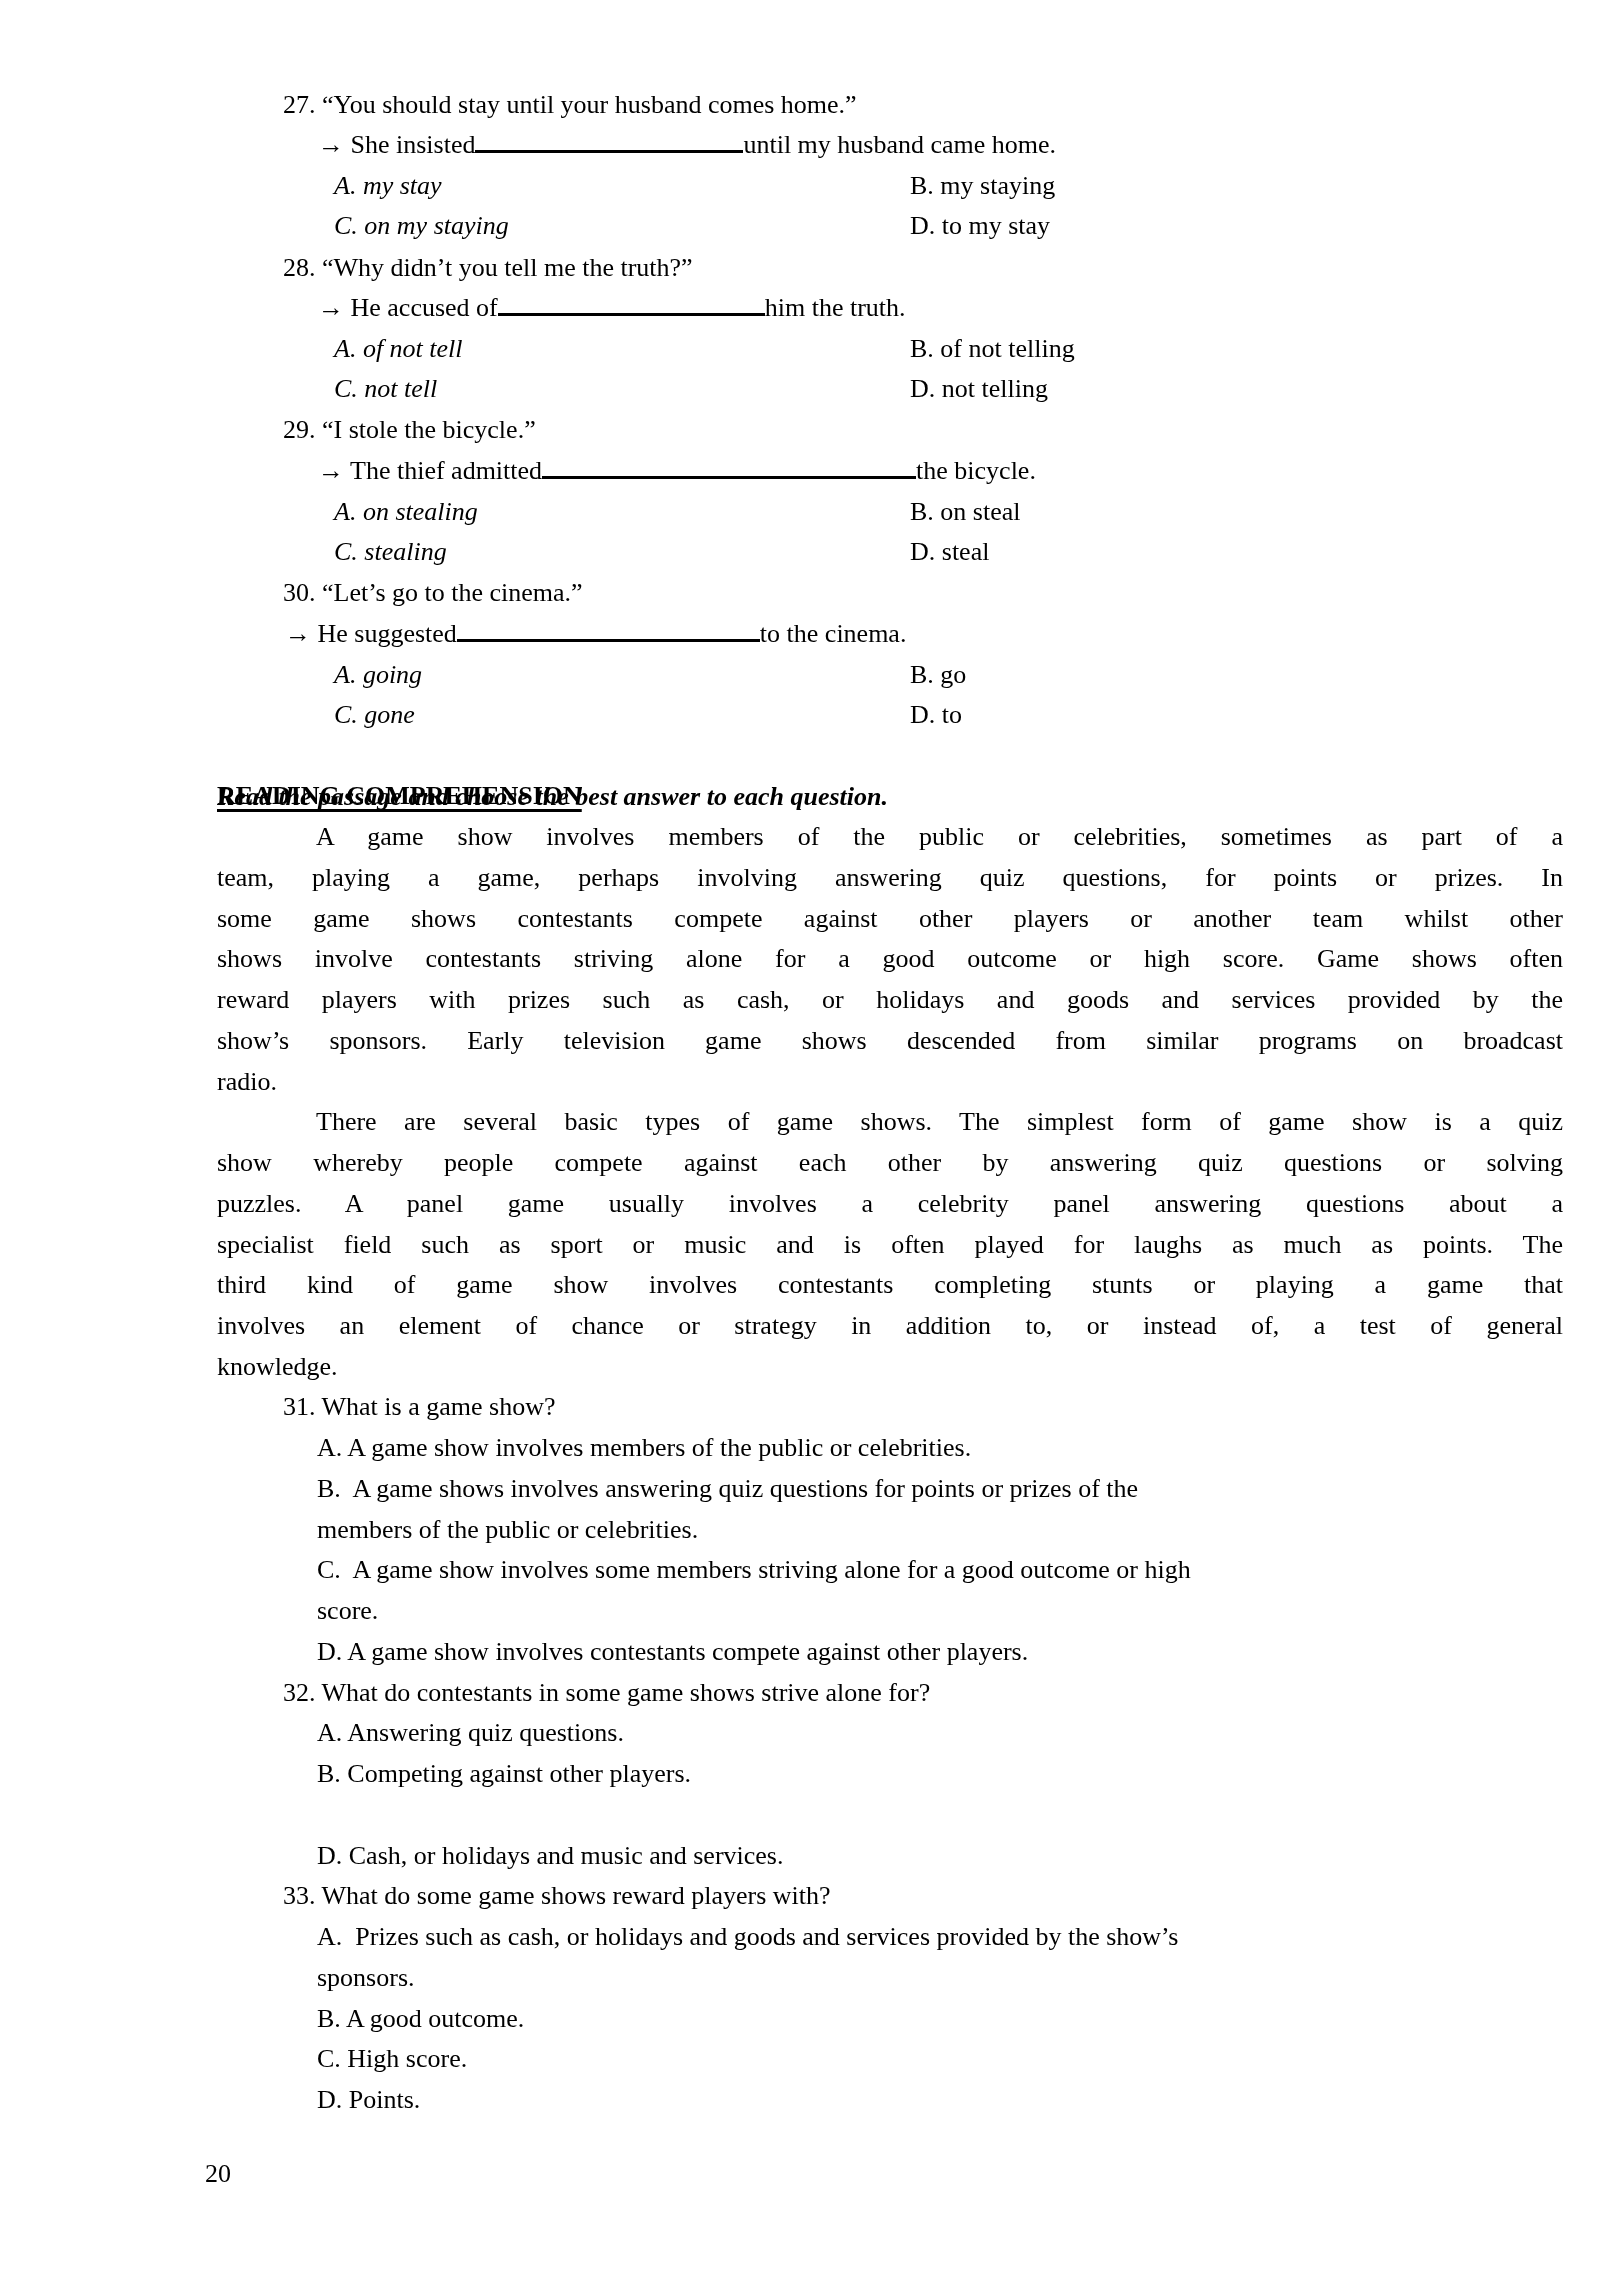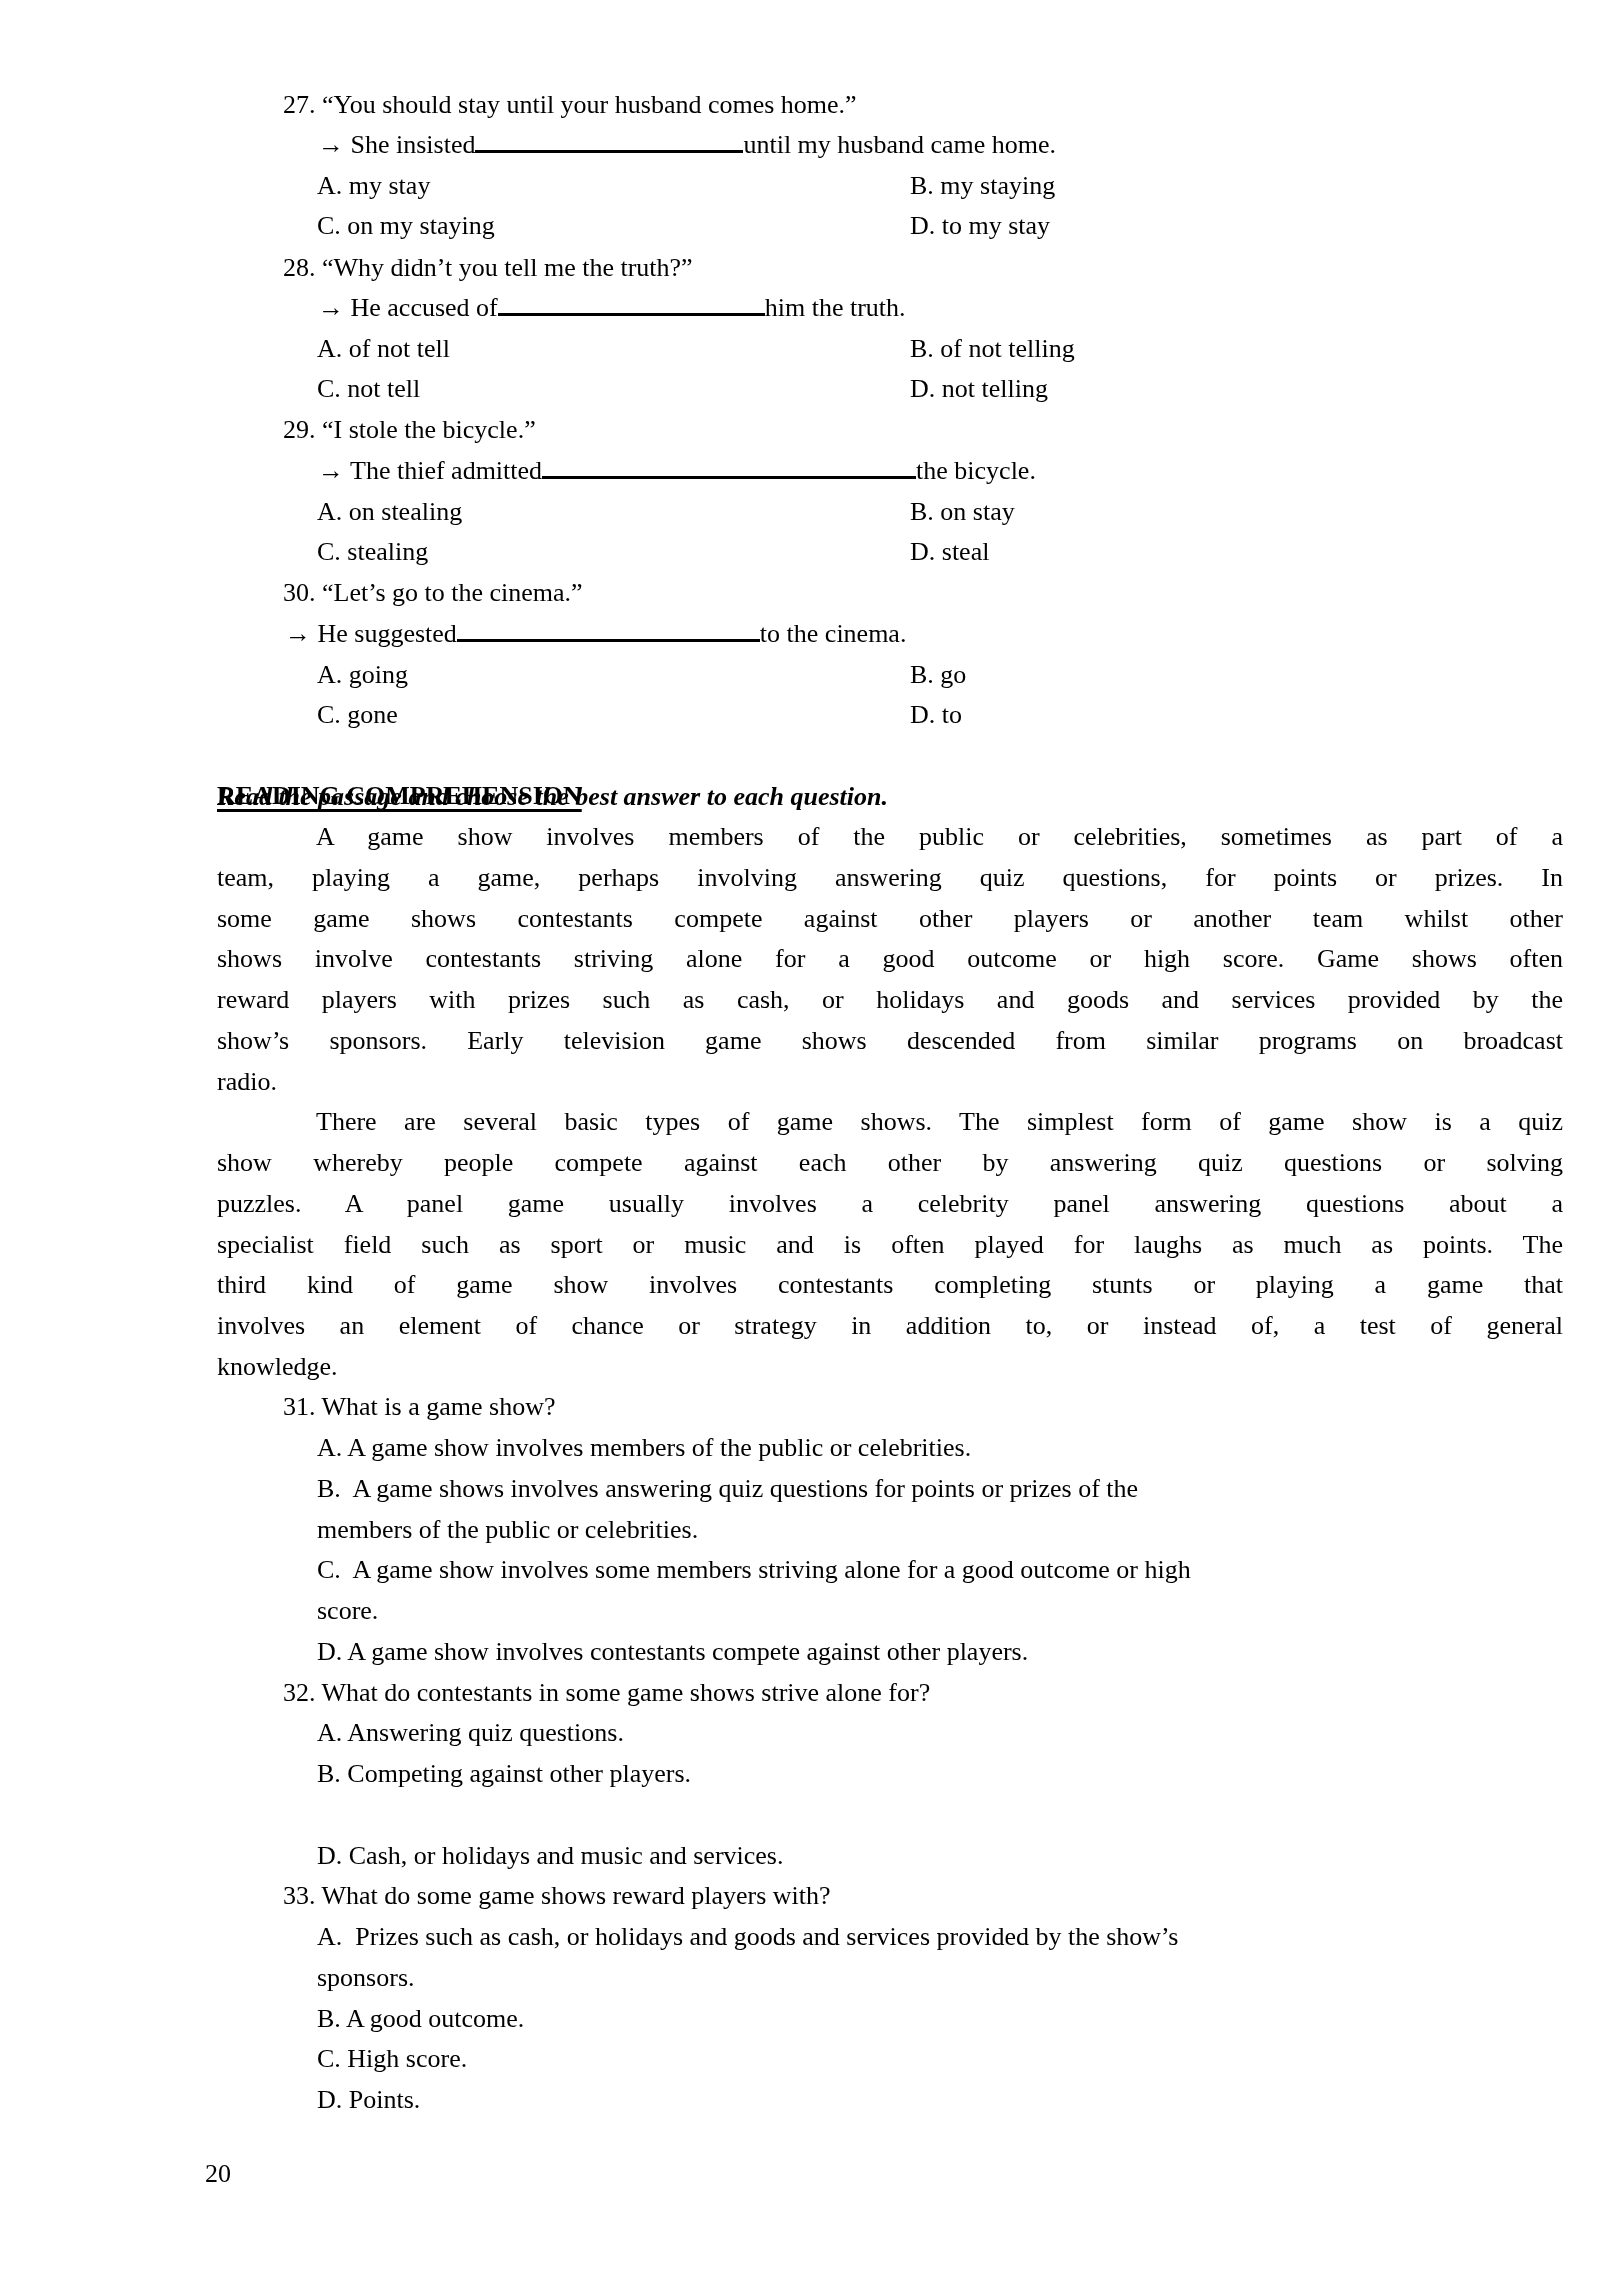--- a/index.html
+++ b/index.html
@@ -3,21 +3,21 @@
 <meta charset="utf-8">
 <style>
   html, body { margin: 0; padding: 0; background: #ffffff; }
   body { width: 1622px; height: 2295px; position: relative; overflow: hidden; }
   .page { position: absolute; left: 0; top: 0; width: 1622px; height: 2295px; background: #fff; color: #000;
           font-family: "Liberation Serif", "DejaVu Serif", serif; font-size: 26px; }
   .ln { position: absolute; white-space: pre; line-height: 1; }
   .q { left: 283px; }
   .ar { left: 318px; }
   .ar30 { left: 285px; }
-  .optA { left: 317px; }
+  .optA { left: 334px; font-style: italic; }
   .optB { left: 910px; }
   .blank { display: inline-block; border-bottom: 3.3px solid #000; height: 0.7px; vertical-align: baseline; }
   .heading { left: 217px; font-weight: bold; text-decoration: underline; text-decoration-thickness: 3.3px; text-underline-offset: 5.2px; margin-top: 40px; }
   .instr { left: 217px; font-weight: bold; font-style: italic; }
   .pl { left: 217px; width: 1346px; text-align: justify; text-align-last: justify; white-space: normal; }
   .pl.first { left: 316px; width: 1247px; }
   .pl.last { text-align-last: left; }
   .sub { left: 317px; }
   .pageno { left: 205px; }
 </style>
@@ -36,21 +36,21 @@
   <div class="ln q" style="top:255px"><span>28.</span> <span>“Why didn’t you tell me the truth?”</span></div>
   <div class="ln ar" style="top:295px"><span>→</span> <span>He accused of</span><span class="blank" style="width:267px"></span><span>him the truth.</span></div>
   <div class="ln optA" style="top:336px">A. of not tell</div>
   <div class="ln optB" style="top:336px">B. of not telling</div>
   <div class="ln optA" style="top:376px">C. not tell</div>
   <div class="ln optB" style="top:376px">D. not telling</div>
 
   <div class="ln q" style="top:417px"><span>29.</span> <span>“I stole the bicycle.”</span></div>
   <div class="ln ar" style="top:458px"><span>→</span> <span>The thief admitted</span><span class="blank" style="width:374px"></span><span>the bicycle.</span></div>
   <div class="ln optA" style="top:499px">A. on stealing</div>
-  <div class="ln optB" style="top:499px">B. on stay</div>
+  <div class="ln optB" style="top:499px">B. on steal</div>
   <div class="ln optA" style="top:539px">C. stealing</div>
   <div class="ln optB" style="top:539px">D. steal</div>
 
   <div class="ln q" style="top:580px"><span>30.</span> <span>“Let’s go to the cinema.”</span></div>
   <div class="ln ar30" style="top:621px"><span>→</span> <span>He suggested</span><span class="blank" style="width:303px"></span><span>to the cinema.</span></div>
   <div class="ln optA" style="top:662px">A. going</div>
   <div class="ln optB" style="top:662px">B. go</div>
   <div class="ln optA" style="top:702px">C. gone</div>
   <div class="ln optB" style="top:702px">D. to</div>
 

